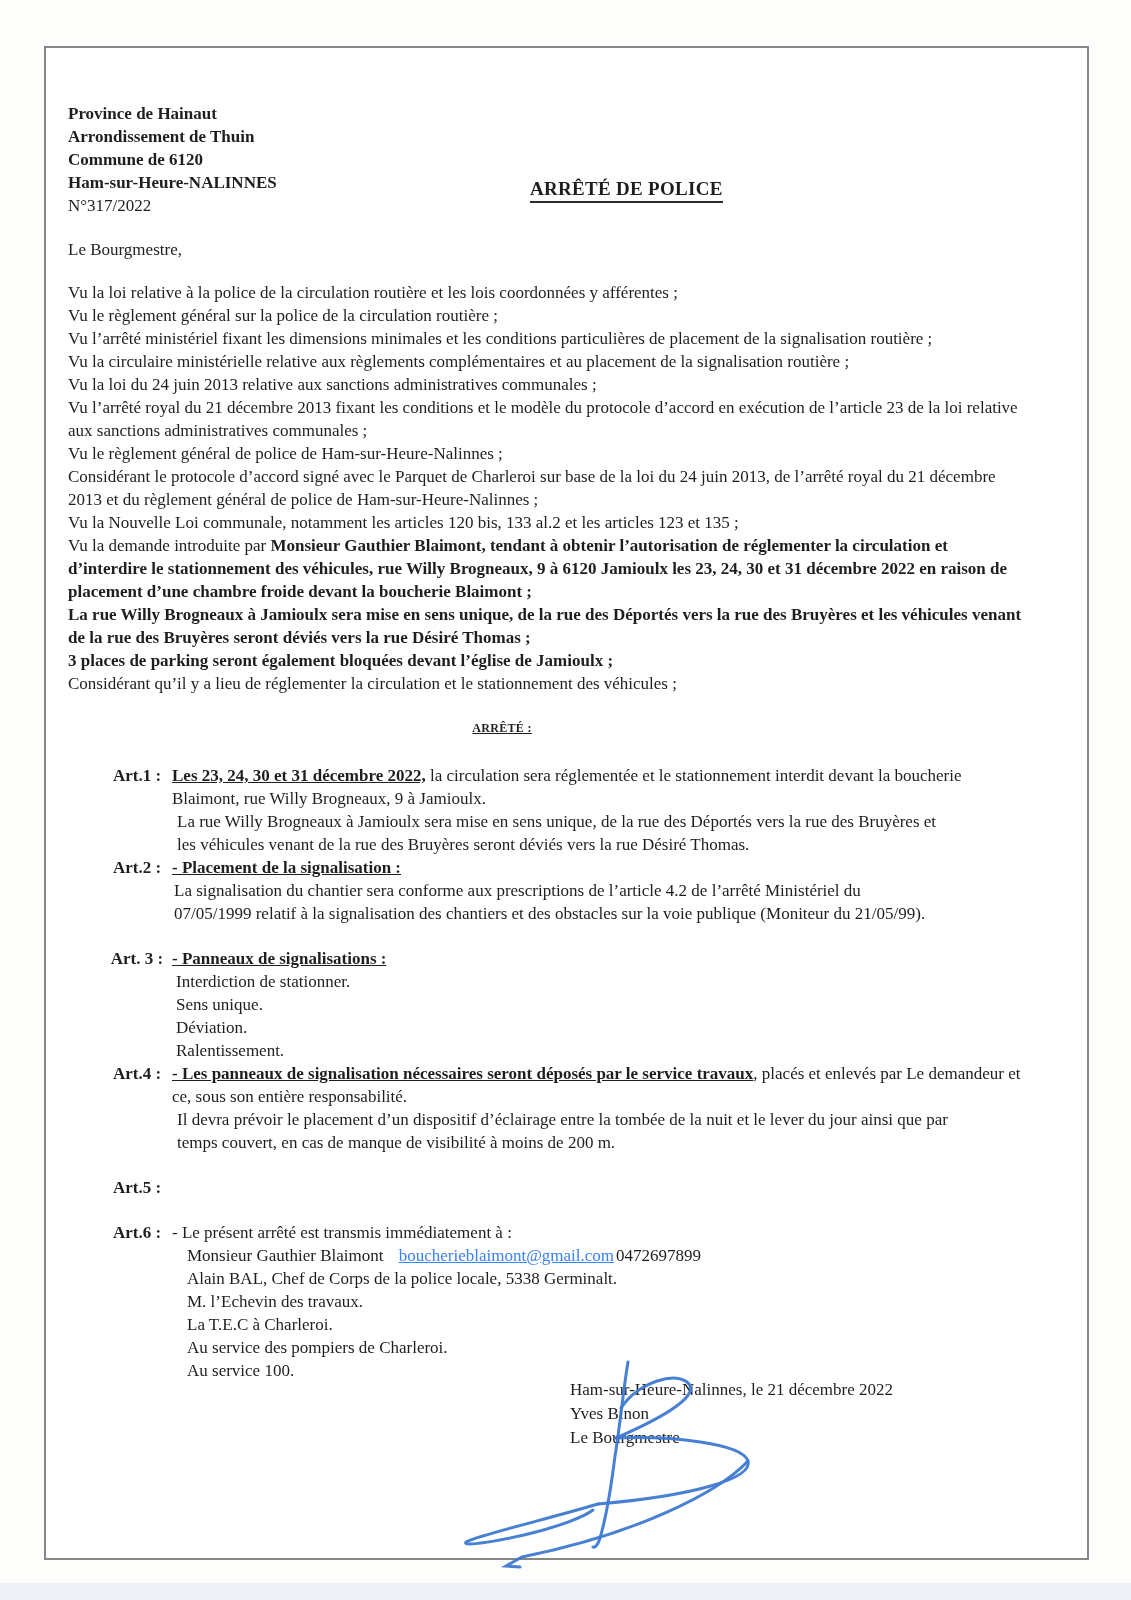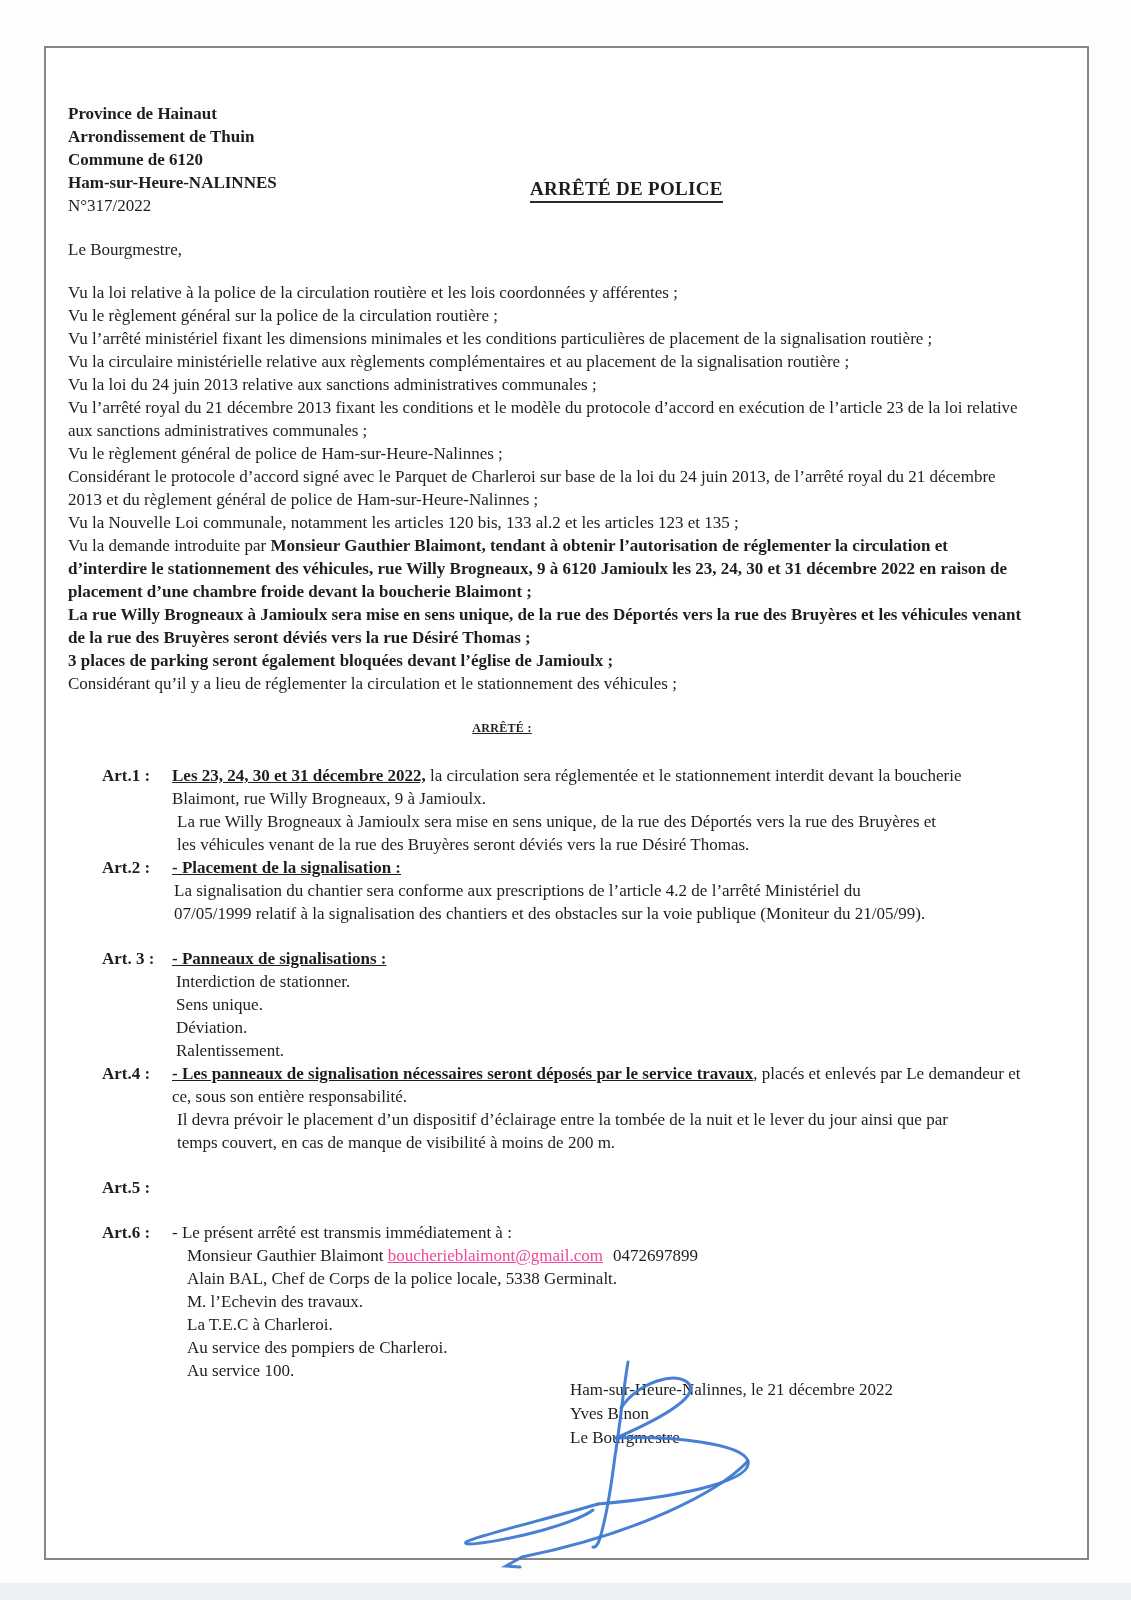--- a/index.html
+++ b/index.html
@@ -26,31 +26,31 @@
   .doc-title {
     position:absolute; left:484px; top:130px;
     font-size:19px; font-weight:bold; letter-spacing:.3px;
     border-bottom:2px solid #2b2b2b; padding-bottom:1px;
   }
   .salutation { margin-top:21px; }
   .recitals { margin-top:20px; }
   .decree-heading { text-align:center; padding-right:90px; margin:20px 0 24px; }
   .decree-heading .hd { font-size:12px; font-weight:bold; text-decoration:underline; letter-spacing:.3px; }
   .article { display:flex; padding-left:34px; }
-  .alabel { width:70px; flex:none; font-weight:bold; }
+  .alabel { width:70px; flex:none; font-weight:bold;text-align:center; }
   .abody { flex:1; }
   .a1p2 { max-width:775px; padding-left:5px; }
   .a2body { max-width:765px; padding-left:2px; }
   .a3items { padding-left:4px; }
   .a4p2 { max-width:795px; padding-left:5px; }
   .a5body { max-width:855px; }
   .item { padding-left:15px; }
   .gap { height:22px; }
-  .email { color:#ec4899; text-decoration:underline; cursor:pointer; }
-  .phone { margin-left:10px; }
+  .email { color:#3b82f6; text-decoration:underline; cursor:pointer;margin-left:11px; }
+  .phone { margin-left:2px; }
   .sig-block {
     position:absolute; left:524px; top:1330px;
     font-size:17px; line-height:24px;
   }
   .sig-ink {
     position:absolute; left:400px; top:1278px;
     width:380px; height:245px;
     pointer-events:none;
   }
   .sig-ink path { fill:none; stroke:#3e7ad2; stroke-width:3; stroke-linecap:round; opacity:.95; }

